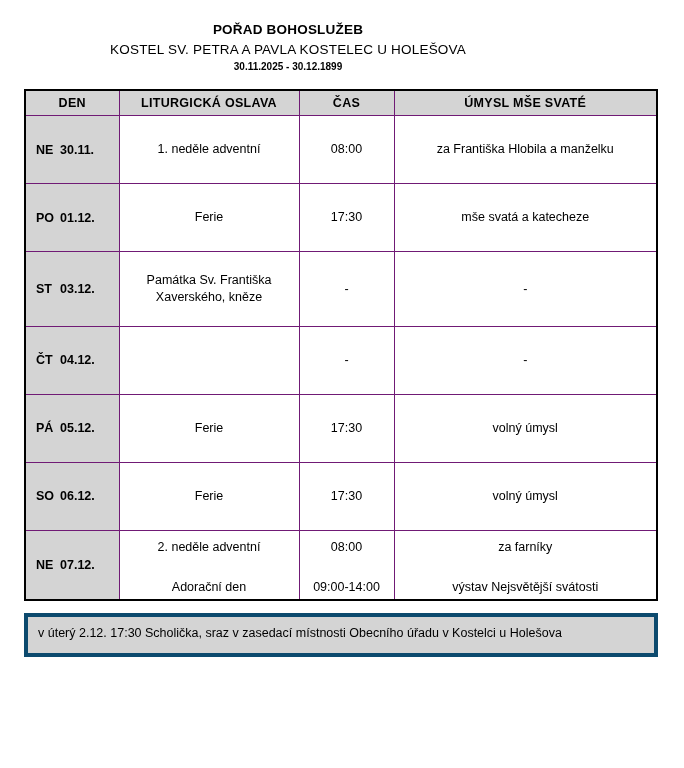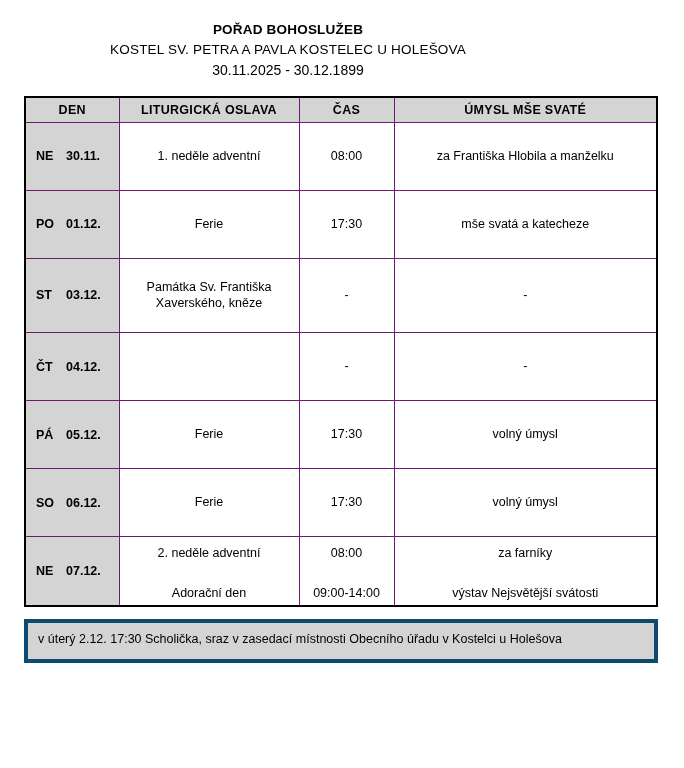--- a/index.html
+++ b/index.html
@@ -33,22 +33,22 @@
     letter-spacing: 0.2px;
     line-height: 1.45;
   }
   .header .line2 {
     font-size: 13.5px;
     font-weight: normal;
     letter-spacing: 0.2px;
     line-height: 1.45;
   }
   .header .line3 {
-    font-size: 14px;
-    font-weight: normal;
+    font-size: 10px;
+    font-weight: bold;
     line-height: 1.6;
   }
 
   table.schedule {
     border-collapse: collapse;
     width: 634px;
     table-layout: fixed;
     border: 2px solid #000;
   }
   table.schedule th,
@@ -76,21 +76,21 @@
     font-size: 12.5px;
     font-weight: bold;
     padding-left: 10px;
     white-space: nowrap;
   }
   td.day .dow {
     display: inline-block;
     min-width: 22px;
   }
   td.day .date {
-    margin-left: 8px;
+    margin-left: 2px;
   }
   td.lit, td.cas, td.umysl {
     font-size: 12.5px;
     text-align: center;
     padding: 20px 6px;
     line-height: 1.35;
   }
   tr.row {
     height: 68px;
   }

